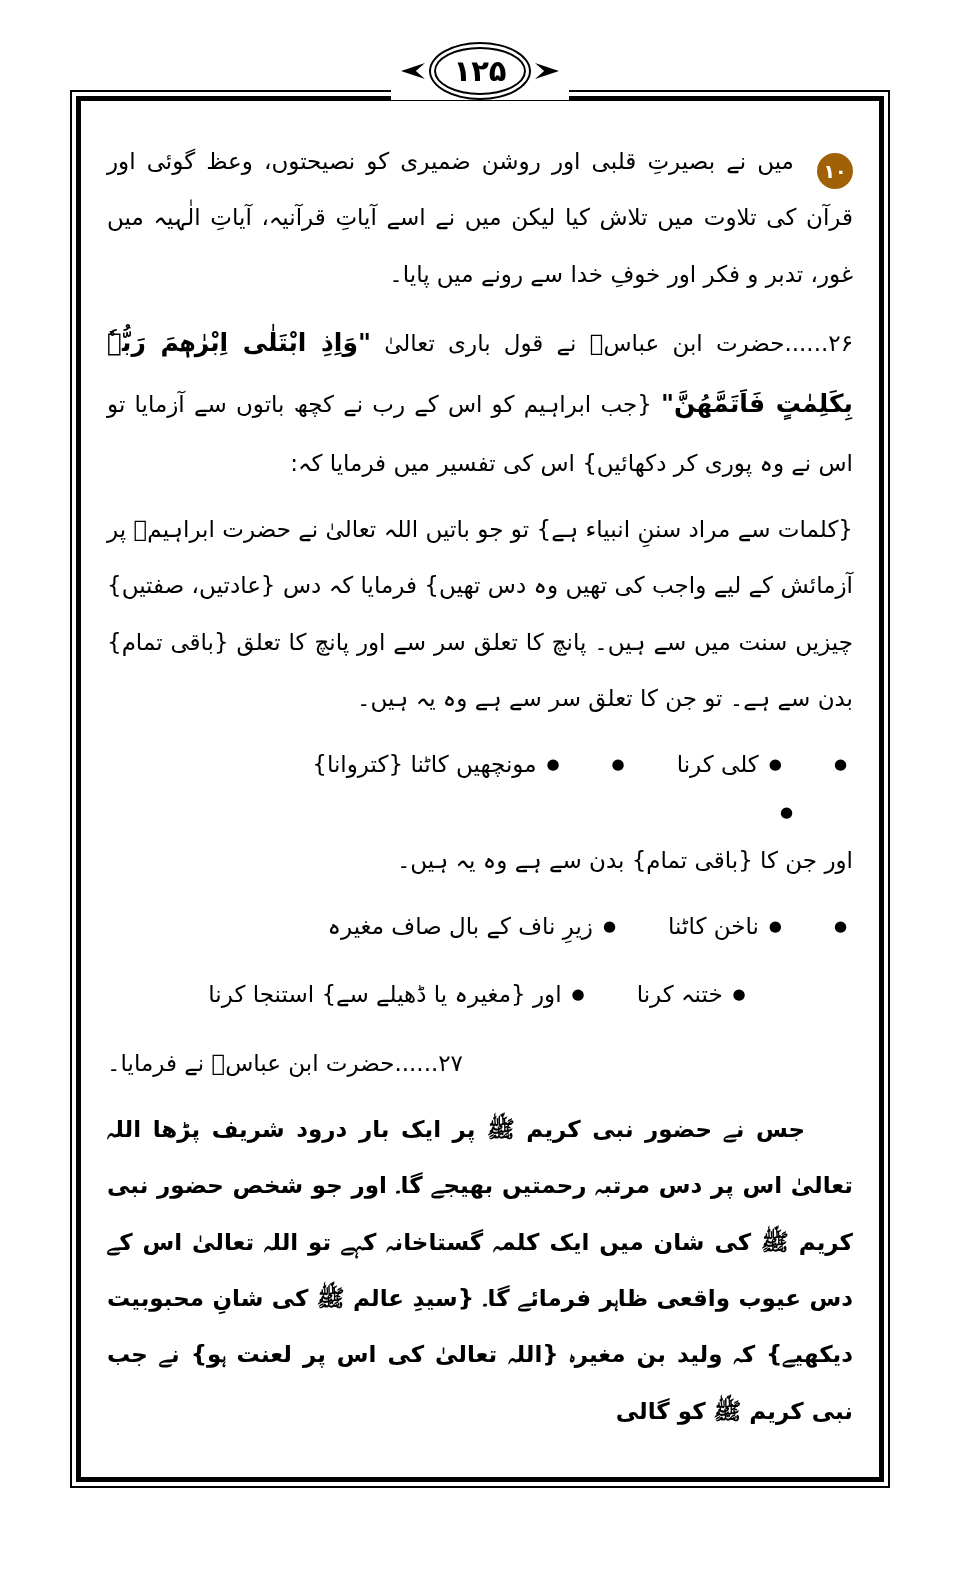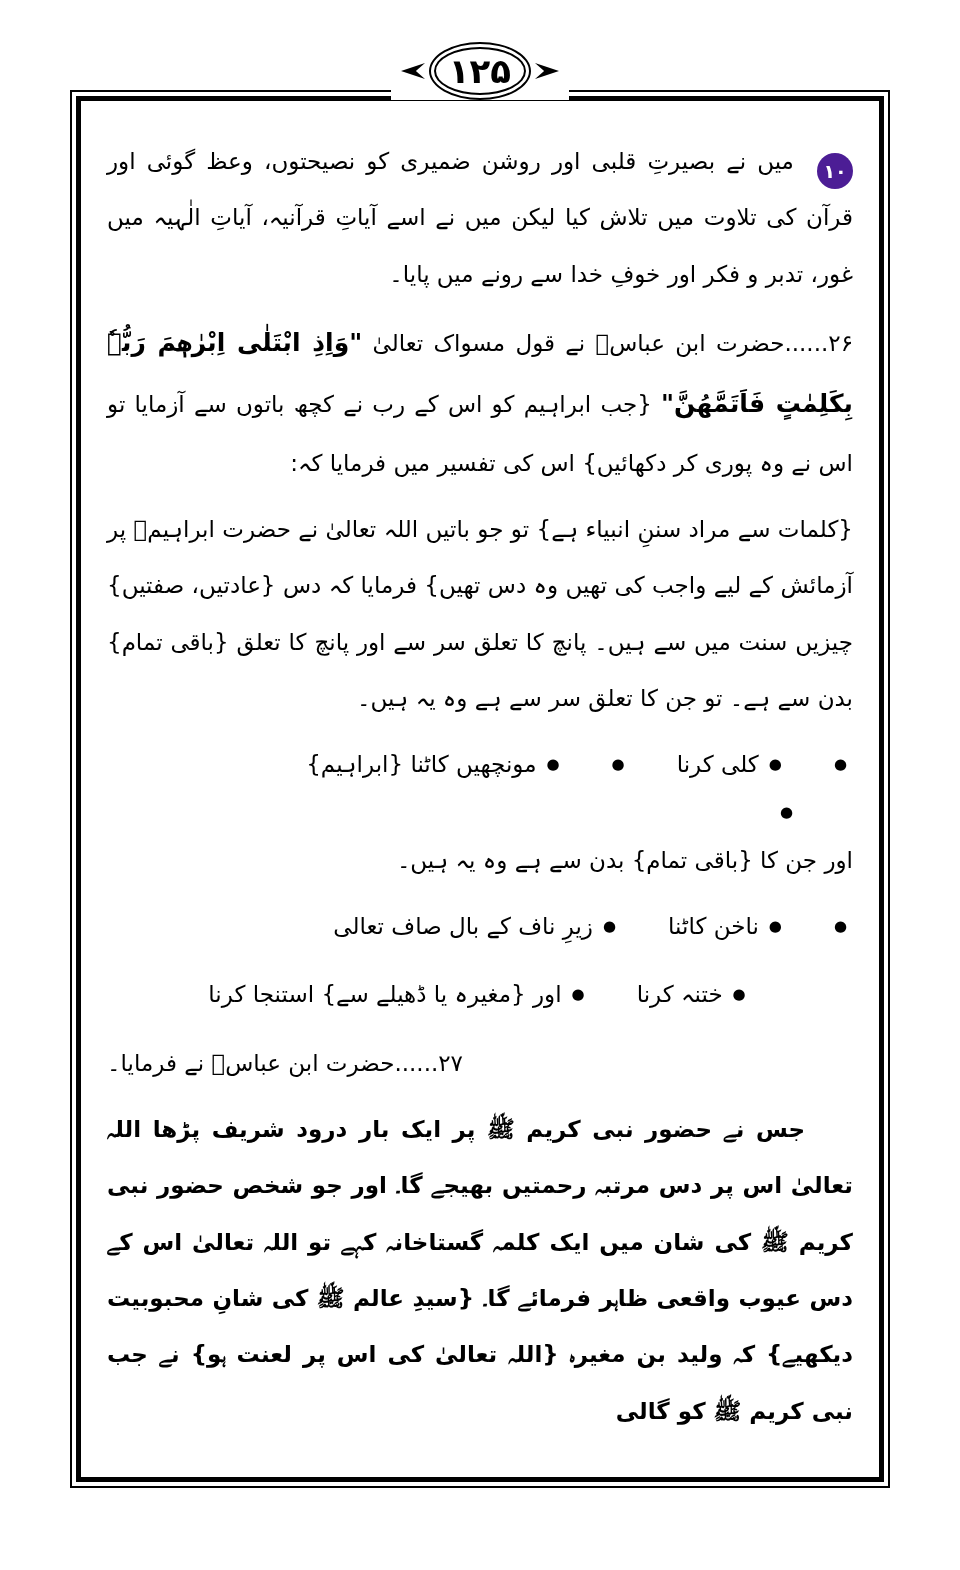--- a/index.html
+++ b/index.html
@@ -11,30 +11,30 @@
   .frame { position:absolute; left:70px; top:90px; width:820px; height:1398px;
            border:2px solid #000; box-sizing:border-box; padding:4px; background:#fff; }
   .frame-inner { width:100%; height:100%; border:5px solid #000; box-sizing:border-box; overflow:hidden; }
 
   
   .medallion { position:absolute; top:42px; left:50%; transform:translateX(-50%);
                display:flex; align-items:center; z-index:3; background:#fff; padding:0 6px; }
   .oval { border:2px solid #000; border-radius:50%; padding:3px; background:#fff; }
   .oval-inner { width:88px; height:44px; border:2px solid #000; border-radius:50%;
                 display:flex; align-items:center; justify-content:center; }
-  .page-num { font-size:34px; font-weight:bold; line-height:1; }
+  .page-num { font-size:29px; font-weight:bold; line-height:1; }
   .wing { width:24px; height:16px; background:#000; margin:0 4px; }
   .wing-left  { clip-path: polygon(0 50%, 100% 0, 62% 50%, 100% 100%); }
   .wing-right { clip-path: polygon(100% 50%, 0 0, 38% 50%, 0 100%); }
 
   .content { direction:rtl; height:100%; box-sizing:border-box; padding:32px 26px 20px;
              font-size:23px; line-height:2.45; text-align:justify; overflow:hidden; }
 
   .para { margin:0 0 10px 0; }
-  .num-circle { display:inline-flex; width:36px; height:36px; background:#4c1d95; color:#fff;
+  .num-circle { display:inline-flex; width:36px; height:36px; background:#a16207; color:#fff;
                 border-radius:50%; align-items:center; justify-content:center;
                 font-size:19px; font-weight:bold; margin-left:12px; vertical-align:-9px; flex:none; }
   .quran { font-weight:bold; font-size:25px; letter-spacing:1px; }
 
   .bullets { display:flex; flex-wrap:wrap; column-gap:52px; row-gap:4px; margin:2px 6px 12px 0; }
   .b-item { display:inline-flex; align-items:center; gap:10px; white-space:nowrap; }
   .dot { font-size:15px; line-height:1; }
   .bullets.indent { padding-right:54px; }
   .bullets.center { justify-content:center; }
 
@@ -61,41 +61,41 @@
       <div class="content">
 
         <p class="para">
           <span class="num-circle">
               <span>۱۰</span>
             </span>
           <span>میں نے بصیرتِ قلبی اور روشن ضمیری کو نصیحتوں، وعظ گوئی اور قرآن کی تلاوت میں تلاش کیا لیکن میں نے اسے آیاتِ قرآنیہ، آیاتِ الٰہیہ میں غور، تدبر و فکر اور خوفِ خدا سے رونے میں پایا۔</span>
         </p>
 
         <p class="para">
-          <span>۲۶......</span><span>حضرت ابن عباسؓ نے قول مسواک تعالیٰ </span><span class="quran">"وَاِذِ ابْتَلٰی اِبْرٰھٖمَ رَبُّہٗ بِکَلِمٰتٍ فَاَتَمَّھُنَّ"</span><span> {جب ابراہیم کو اس کے رب نے کچھ باتوں سے آزمایا تو اس نے وہ پوری کر دکھائیں} اس کی تفسیر میں فرمایا کہ:</span>
+          <span>۲۶......</span><span>حضرت ابن عباسؓ نے قول باری تعالیٰ </span><span class="quran">"وَاِذِ ابْتَلٰی اِبْرٰھٖمَ رَبُّہٗ بِکَلِمٰتٍ فَاَتَمَّھُنَّ"</span><span> {جب ابراہیم کو اس کے رب نے کچھ باتوں سے آزمایا تو اس نے وہ پوری کر دکھائیں} اس کی تفسیر میں فرمایا کہ:</span>
         </p>
 
         <p class="para">
           <span>{کلمات سے مراد سننِ انبیاء ہے} تو جو باتیں اللہ تعالیٰ نے حضرت ابراہیمؑ پر آزمائش کے لیے واجب کی تھیں وہ دس تھیں} فرمایا کہ دس {عادتیں، صفتیں} چیزیں سنت میں سے ہیں۔ پانچ کا تعلق سر سے اور پانچ کا تعلق {باقی تمام} بدن سے ہے۔ تو جن کا تعلق سر سے ہے وہ یہ ہیں۔</span>
         </p>
 
         <div class="bullets">
           <span class="b-item">
               <span class="dot">●</span>
             </span>
           <span class="b-item">
               <span class="dot">●</span>
               <span>کلی کرنا</span>
             </span>
           <span class="b-item">
               <span class="dot">●</span>
             </span>
           <span class="b-item">
               <span class="dot">●</span>
-              <span>مونچھیں کاٹنا {ابراہیم}</span>
+              <span>مونچھیں کاٹنا {کتروانا}</span>
             </span>
         </div>
 
         <div class="bullets indent">
           <span class="b-item">
               <span class="dot">●</span>
             </span>
         </div>
 
         <p class="para">
@@ -105,21 +105,21 @@
         <div class="bullets">
           <span class="b-item">
               <span class="dot">●</span>
             </span>
           <span class="b-item">
               <span class="dot">●</span>
               <span>ناخن کاٹنا</span>
             </span>
           <span class="b-item">
               <span class="dot">●</span>
-              <span>زیرِ ناف کے بال صاف تعالی</span>
+              <span>زیرِ ناف کے بال صاف مغیرہ</span>
             </span>
         </div>
 
         <div class="bullets center">
           <span class="b-item">
               <span class="dot">●</span>
               <span>ختنہ کرنا</span>
             </span>
           <span class="b-item">
               <span class="dot">●</span>

